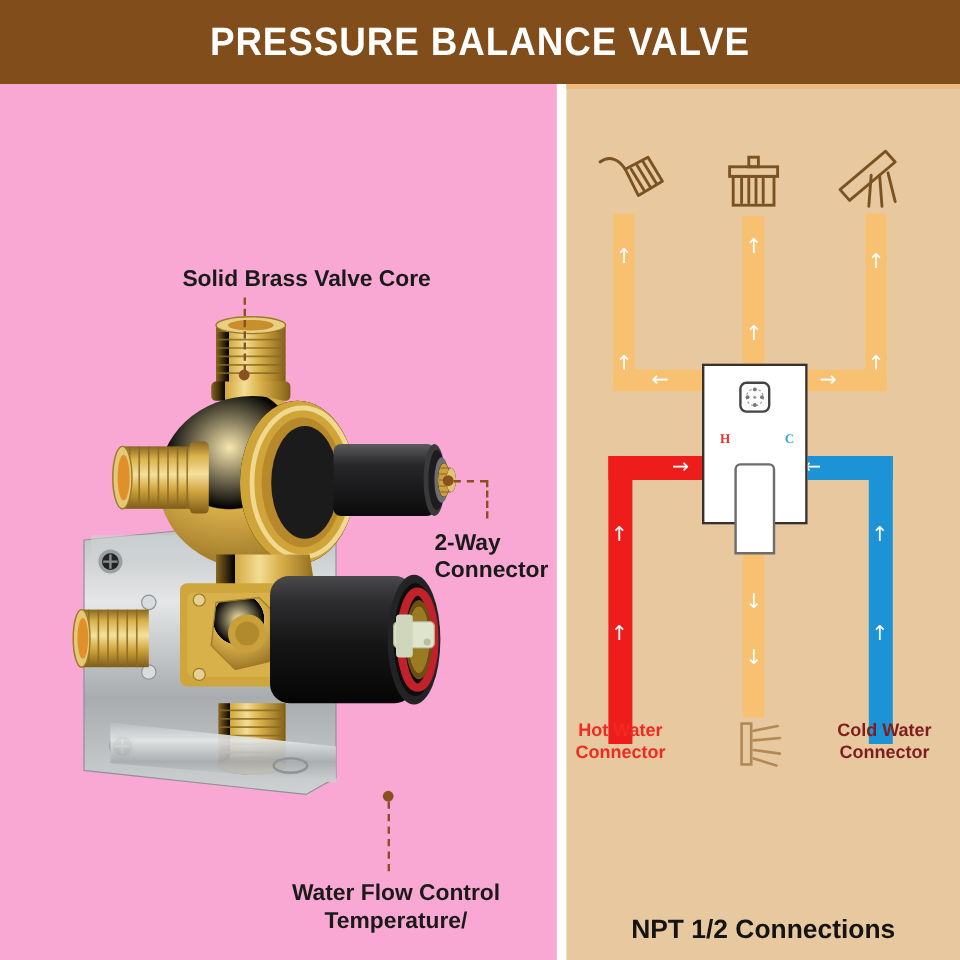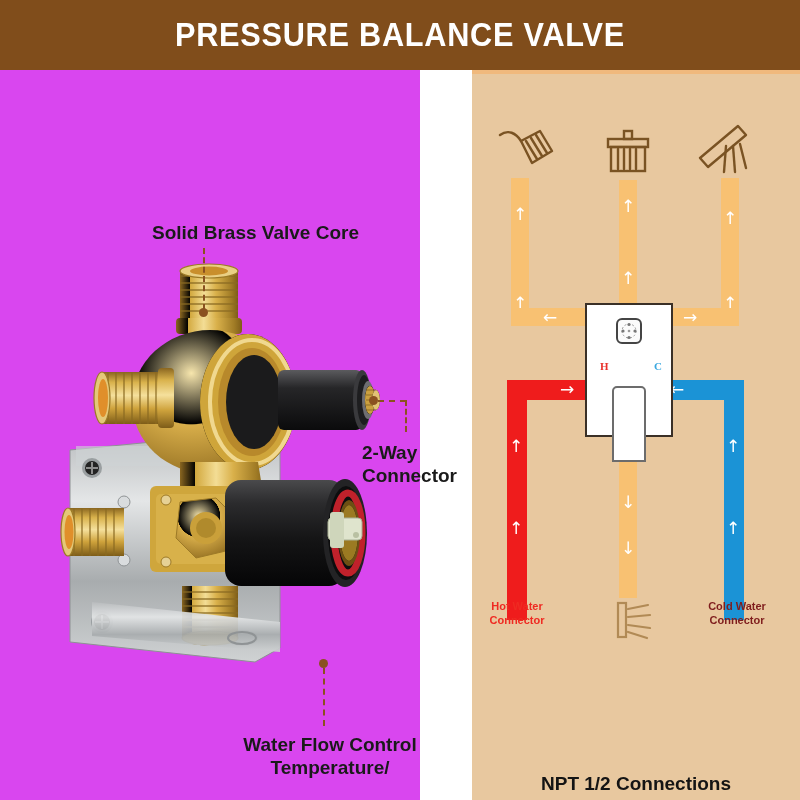--- a/index.html
+++ b/index.html
@@ -39,22 +39,22 @@
     letter-spacing: 0.8px;
     font-family: "Liberation Sans", sans-serif;
     transform: scaleX(0.93);
     white-space: nowrap;
   }
 
   
   .left-panel {
     position: absolute;
     left: 0; top: 70px;
-    width: 420px; height: 730px;
-    background: #d946ef;
+    width: 464px; height: 730px;
+    background: #f9a8d4;
   }
   .right-panel {
     position: absolute;
     left: 472px; top: 70px;
     width: 328px; height: 730px;
     background: #e8c89f;
   }
   .right-panel-topline {
     position: absolute;
     left: 0; top: 0;
@@ -151,40 +151,39 @@
     position: absolute;
     font-size: 11px;
     font-weight: bold;
     font-family: "Liberation Serif", serif;
   }
   .hc-hot { color: #e8322c; }
   .hc-cold { color: #3aa8e0; }
 
   .conn-label {
     position: absolute;
-    font-size: 11px;
+    font-size: 15px;
     font-weight: bold;
     line-height: 1.25;
     text-align: center;
     font-family: "Liberation Sans", sans-serif;
     white-space: nowrap;
   }
   .conn-hot { color: #ef2a22; }
   .conn-cold { color: #7f1d1d; }
 
   #npt-label {
     position: absolute;
     left: 164px; top: 692px;
     transform: translateX(-50%);
     color: #141414;
-    font-size: 19px;
+    font-size: 22px;
     font-weight: bold;
     white-space: nowrap;
     font-family: "Liberation Sans", sans-serif;
-    margin-top: 11px;
   }
 </style>
 </head>
 <body>
 
 <div id="page">
 
   <div class="header-banner">
     <div class="header-title">PRESSURE BALANCE VALVE</div>
   </div>

